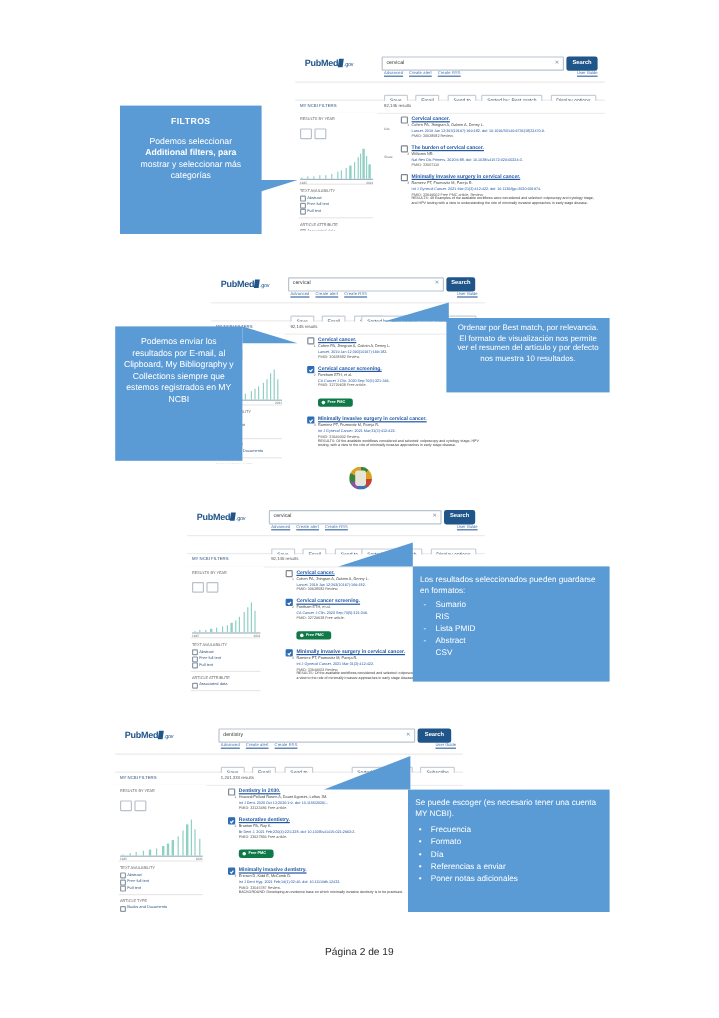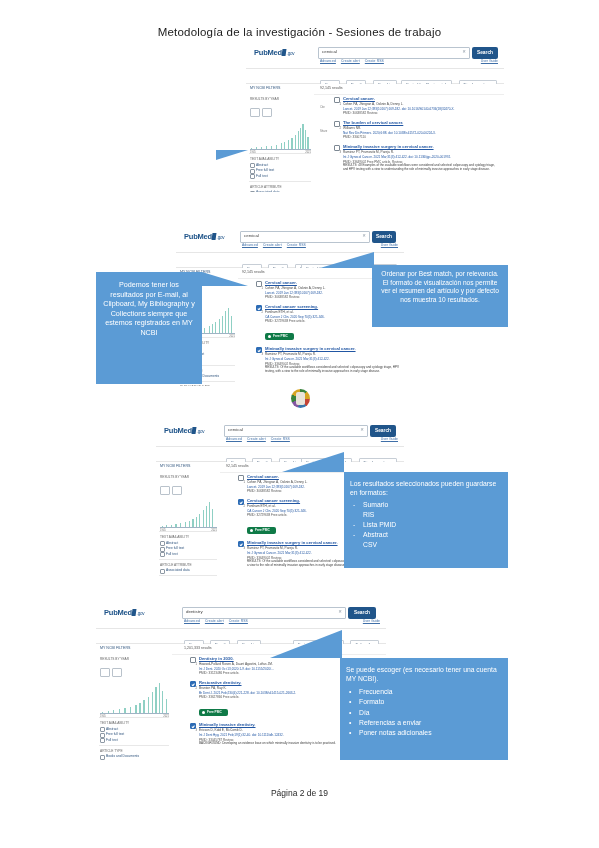--- a/index.html
+++ b/index.html
@@ -144,21 +144,20 @@
   .seal:after{
     content:"";position:absolute;left:5px;top:3px;width:9px;height:13px;
     background:#e8e3d6;border-radius:2px;
   }
 </style>
 </head>
 <body>
 
 <div class="page">
 
-  <div class="page-title">Metodología de la investigación - Sesiones de trabajo</div>
 
   <div class="shot" style="left:246px;top:42px;width:258px;height:150px;">
 
     <div class="shot-head">
       <div class="pm-logo">
         <span>PubMed</span><span class="mark"></span><span class="dotgov">.gov</span>
       </div>
       <div class="srch-wrap" style="left:72px;">
         <div class="srch-box" style="width:150px;">
           <span class="srch-val">cervical</span>
@@ -247,20 +246,27 @@
         <div class="tit">Minimally invasive surgery in cervical cancer.</div>
         <div class="au">Ramirez PT, Frumovitz M, Pareja R.</div>
         <div class="jr">Int J Gynecol Cancer. 2021 Mar;31(3):412-422. doi: 10.1136/ijgc-2020-001974.</div>
         <div class="pm">PMID: 33649002     Free PMC article.     Review.</div>
         <div class="ab">RESULTS: 48 Examples of the available workflows were considered and selected: colposcopy and cytology triage, and HPV testing with a view to understanding the role of minimally invasive approaches in early stage disease.</div>
       </div>
     </div>
   </div>
 
   <div class="tri" style="left:216px;top:150px;border-top:10px solid #5b9bd5;border-right:32px solid transparent;"></div>
+  <div class="callout" style="left:100px;top:88px;width:118px;height:107px;">
+    <span class="hd">FILTROS</span>
+    <span>Podemos seleccionar</span><br>
+    <b>Additional filters, para</b><br>
+    <span>mostrar y seleccionar más</span><br>
+    <span>categorías</span>
+  </div>
 
   <div class="shot" style="left:176px;top:226px;width:228px;height:160px;">
 
     <div class="shot-head">
       <div class="pm-logo">
         <span>PubMed</span><span class="mark"></span><span class="dotgov">.gov</span>
       </div>
       <div class="srch-wrap" style="left:64px;">
         <div class="srch-box" style="width:128px;">
           <span class="srch-val">cervical</span>
@@ -348,21 +354,21 @@
         <div class="au">Ramirez PT, Frumovitz M, Pareja R.</div>
         <div class="jr">Int J Gynecol Cancer. 2021 Mar;31(3):412-422.</div>
         <div class="pm">PMID: 33649002     Review.</div>
         <div class="ab">RESULTS: Of the available workflows considered and selected: colposcopy and cytology triage, HPV testing, with a view to the role of minimally invasive approaches in early stage disease.</div>
       </div>
     </div>
   </div>
 
   <div class="tri" style="left:202px;top:272px;border-bottom:14px solid #5b9bd5;border-right:46px solid transparent;"></div>
   <div class="callout" style="left:96px;top:272px;width:106px;height:112px;">
-    <span>Podemos tener los resultados por E-mail, al Clipboard, My Bibliography y Collections siempre que estemos registrados en MY NCBI</span>
+    <span>Podemos enviar los resultados por E-mail, al Clipboard, My Bibliography y Collections siempre que estemos registrados en MY NCBI</span>
   </div>
 
   <div class="tri" style="left:320px;top:252px;border-bottom:16px solid #5b9bd5;border-left:54px solid transparent;"></div>
   <div class="callout" style="left:372px;top:265px;width:136px;height:62px;padding:5px 6px;font-size:6.6px;line-height:8.6px;">
     <span>Ordenar por Best match, por relevancia. El formato de visualización nos permite ver el resumen del artículo y por defecto nos muestra 10 resultados.</span>
   </div>
 
   <div class="seal" style="left:291px;top:389px;"></div>
 
   <div class="shot" style="left:156px;top:420px;width:248px;height:158px;">

